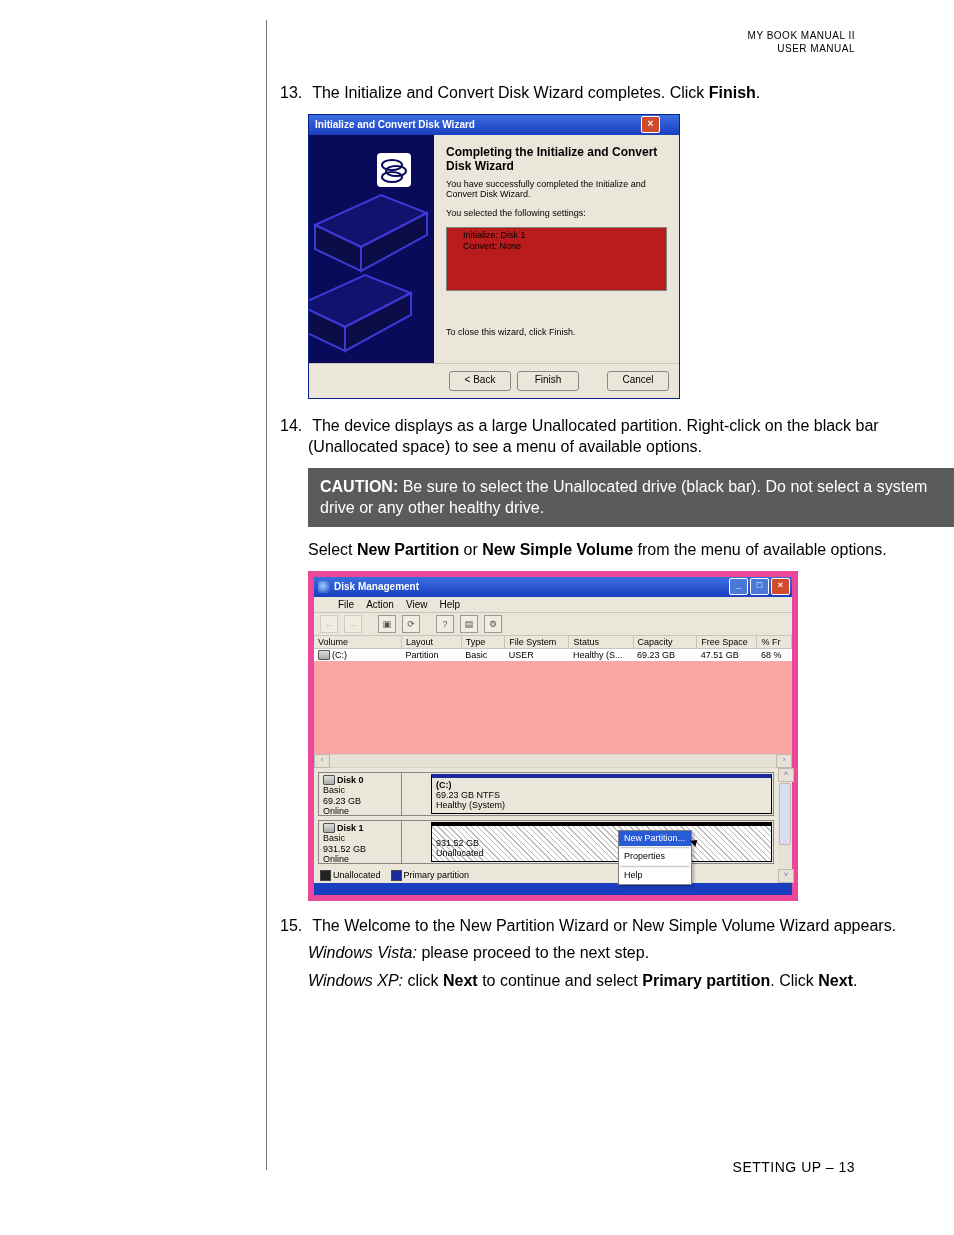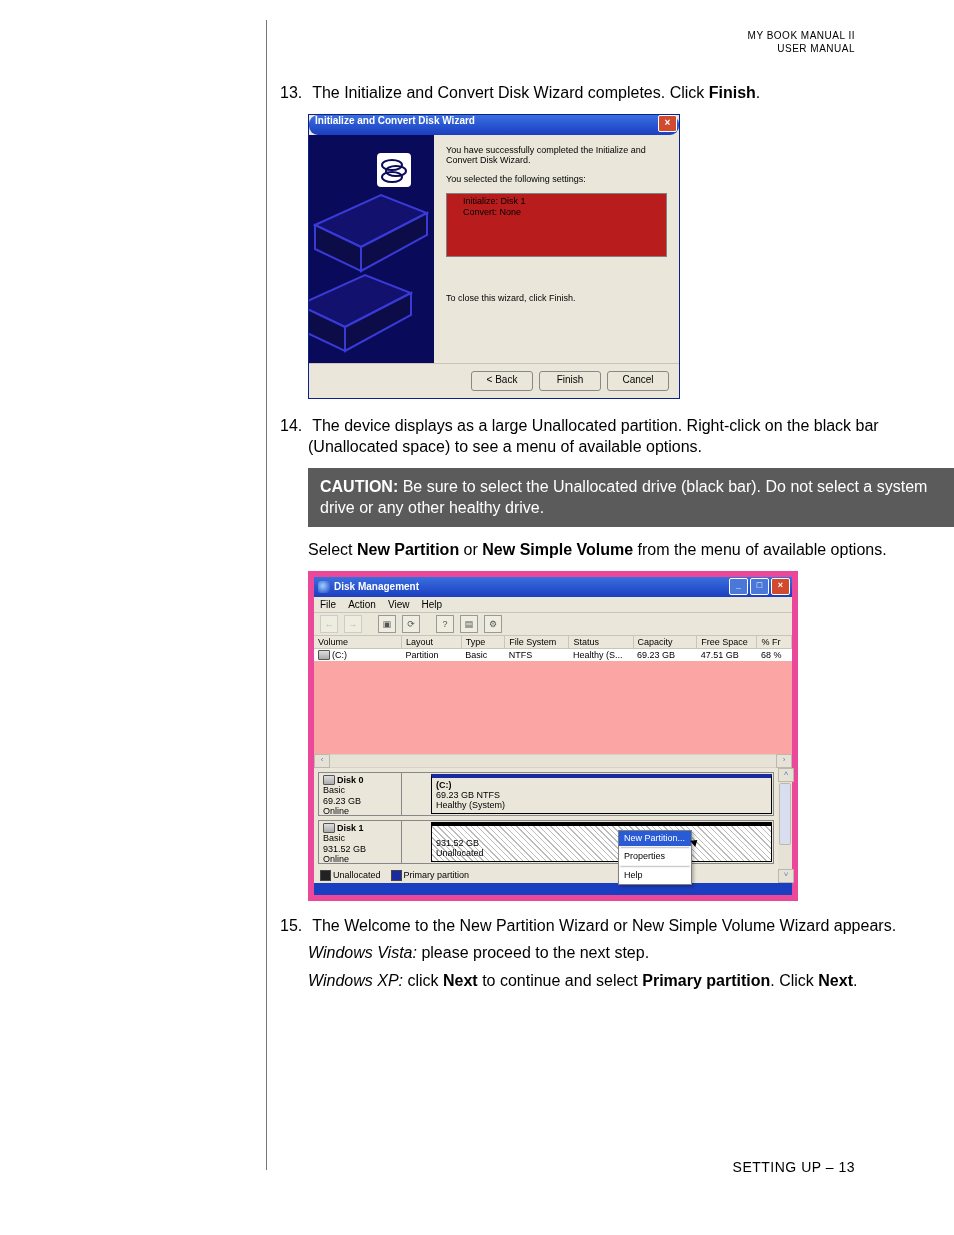--- a/index.html
+++ b/index.html
@@ -71,23 +71,23 @@
     width: 370px;
     border: 1px solid #0a238c;
     background: #eae7da;
     font-family: Tahoma, sans-serif;
     margin: 8px 0 16px 28px;
   }
   .wizard-titlebar {
     height: 20px;
     background: linear-gradient(#3a6fe0, #1a3ec0);
     display: flex;
+    align-items: center;
     justify-content: space-between;
-    padding: 0 2px 0 6px;
-    border-radius: 9px;
+    padding: 0 19px 0 6px;
   }
   .wizard-titlebar .title {
     color: #fff;
     font-size: 10px;
     font-weight: bold;
   }
   .close-x {
     width: 17px;
     height: 15px;
     background: #d14a2e;
@@ -196,21 +196,21 @@
     border: 1px solid #fff; border-radius: 2px;
     color: #fff; font-size: 9px; line-height: 13px; text-align: center;
     font-weight: bold;
   }
   .win-ctrl .min { background: #4a78d8; }
   .win-ctrl .max { background: #4a78d8; }
   .win-ctrl .cls { background: #d14a2e; }
   .dm-menu {
     background: #eae7da;
     font-size: 10px;
-    padding: 2px 6px;
+    padding: 2px 24px;
     display: flex;
     gap: 12px;
   }
   .dm-toolbar {
     background: #eae7da;
     padding: 2px 6px;
     display: flex;
     gap: 6px;
     align-items: center;
     border-bottom: 1px solid #c9c5b8;
@@ -423,33 +423,34 @@
               <rect x="0" y="0" width="34" height="34" rx="4" fill="#fff"></rect>
               <g fill="none" stroke="#0a0a5a" stroke-width="2">
                 <ellipse cx="15" cy="12" rx="10" ry="5"></ellipse>
                 <ellipse cx="19" cy="18" rx="10" ry="5"></ellipse>
                 <ellipse cx="15" cy="24" rx="10" ry="5"></ellipse>
               </g>
             </g>
           </svg>
         </div>
         <div class="wizard-right">
+          <h4>Completing the Initialize and Convert Disk Wizard</h4>
           <p>You have successfully completed the Initialize and Convert Disk Wizard.</p>
           <p>You selected the following settings:</p>
           <div class="wizard-settings">
             <div>Initialize: Disk 1</div>
             <div>Convert: None</div>
           </div>
           <p>To close this wizard, click Finish.</p>
         </div>
       </div>
       <div class="wizard-footer">
         <div class="win-btn">&lt; Back</div>
         <div class="win-btn">Finish</div>
-        <div class="win-btn" style="margin-left:0">Cancel</div>
+        <div class="win-btn" style="margin-left:22px">Cancel</div>
       </div>
     </div>
 
     <div class="step">
       <div class="step-body">
         <span class="step-num">14.</span>
         <span>The device displays as a large Unallocated partition. Right-click on the black bar (Unallocated space) to see a menu of available options.</span>
       </div>
     </div>
 
@@ -502,21 +503,21 @@
             <th style="width:62px">File System</th>
             <th style="width:62px">Status</th>
             <th style="width:60px">Capacity</th>
             <th style="width:58px">Free Space</th>
             <th style="width:30px">% Fr</th>
           </tr>
           <tr>
             <td><span class="disk-icon"></span><span>(C:)</span></td>
             <td>Partition</td>
             <td>Basic</td>
-            <td>NTFS</td>
+            <td>USER</td>
             <td>Healthy (S...</td>
             <td>69.23 GB</td>
             <td>47.51 GB</td>
             <td>68 %</td>
           </tr>
         </tbody>
           </table>
       </div>
       <div class="dm-hscroll">
         <div class="arrow">‹</div>

